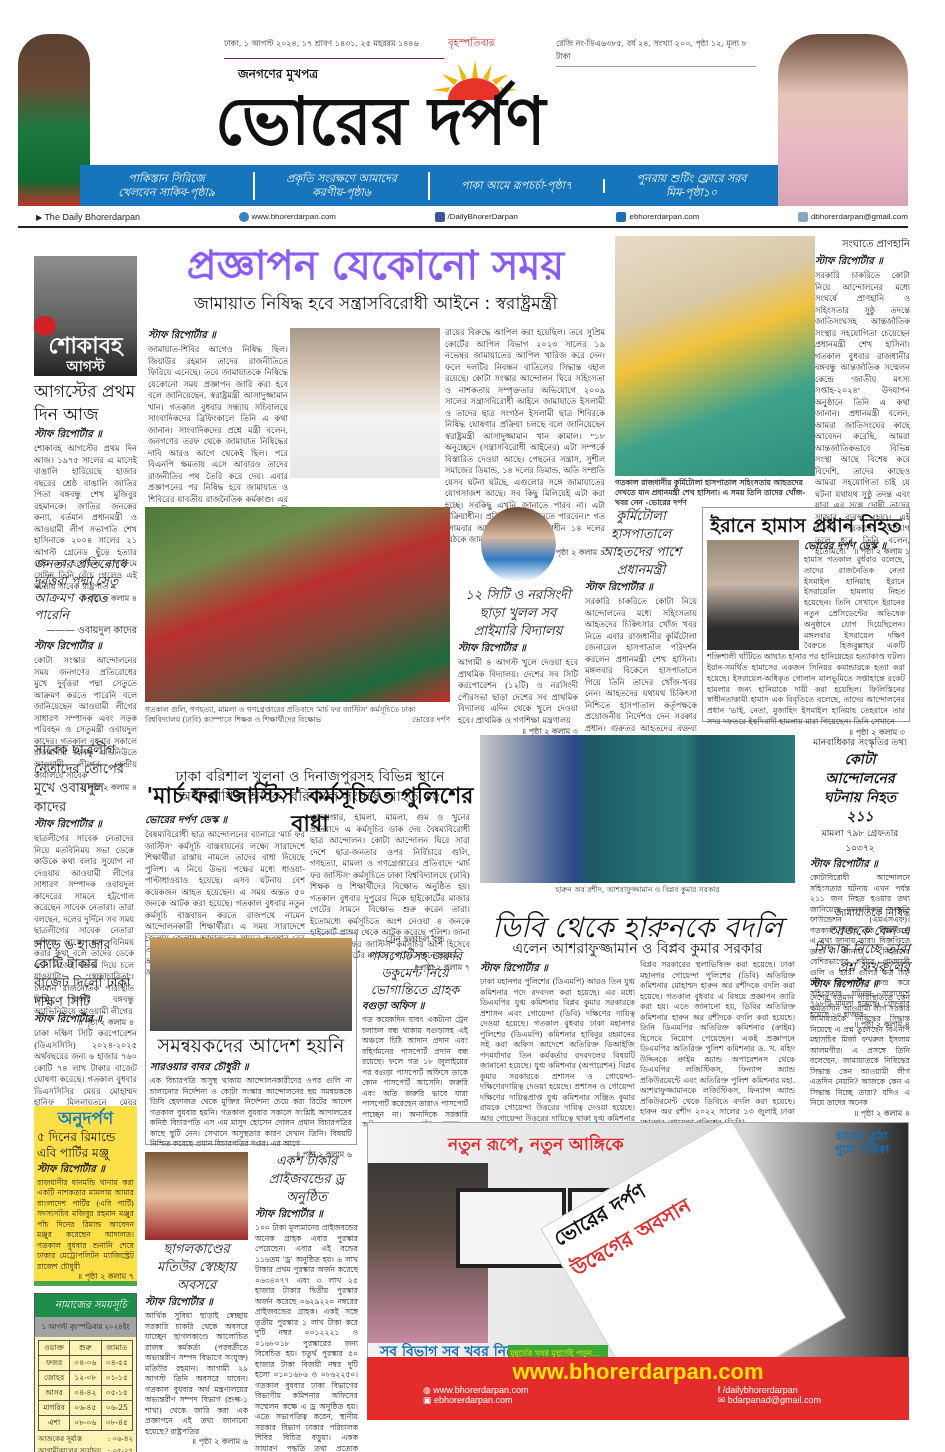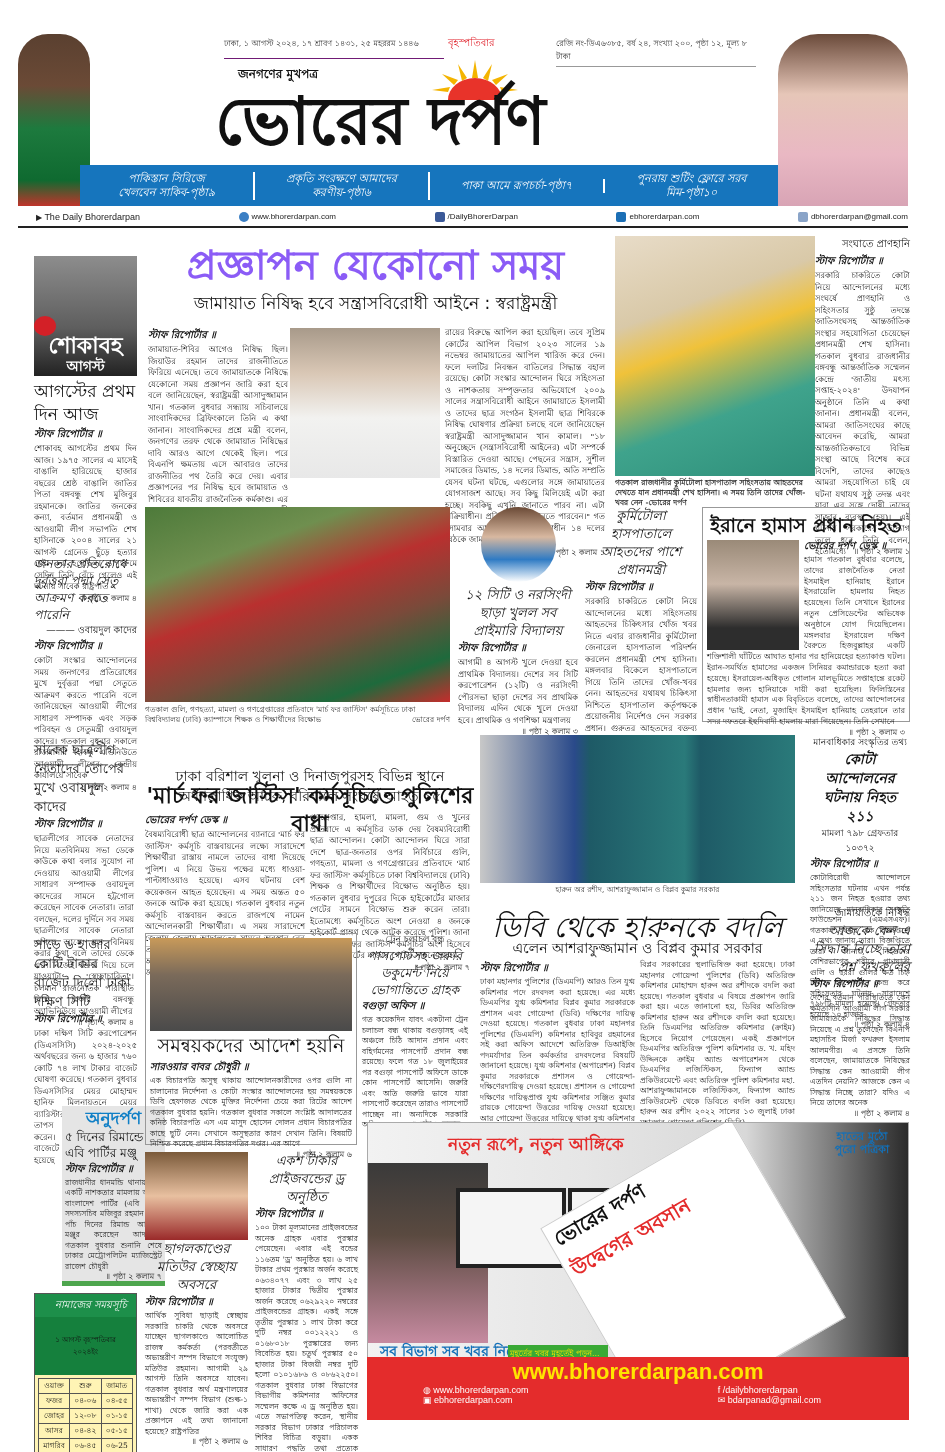--- a/index.html
+++ b/index.html
@@ -104,30 +104,30 @@
   <span class="byline">স্টাফ রিপোর্টার ॥</span>
   <div class="body-text"><span>ছাত্রলীগের সাবেক নেতাদের নিয়ে মতবিনিময় সভা ডেকে কাউকে কথা বলার সুযোগ না দেওয়ায় আওয়ামী লীগের সাধারণ সম্পাদক ওবায়দুল কাদেরের সামনে হট্টগোল করেছেন সাবেক নেতারা। তারা বলছেন, দলের দুর্দিনে সব সময় ছাত্রলীগের সাবেক নেতারা এগিয়ে আসে। মত বিনিময় করার কথা বলে তাদের ডেকে এনে নিজেই বক্তব্য দিয়ে চলে যাওয়াটা 'স্বেচ্ছাচারিতা'। চলমান রাজনৈতিক পরিস্থিতি নিয়ে ঢাকার বঙ্গবন্ধু অ্যাভিনিউয়ে আওয়ামী লীগের</span> <span class="cont">॥ পৃষ্ঠা ২ কলাম ৪</span></div>
 </div>
 
 <div class="abs" style="left:34px;top:935px;width:103px;">
   <div class="hl" style="font-size:13px;line-height:19px;">সাড়ে ৬ হাজার কোটি টাকার বাজেট দিলো ঢাকা দক্ষিণ সিটি</div>
   <span class="byline">স্টাফ রিপোর্টার ॥</span>
   <div class="body-text"><span>ঢাকা দক্ষিণ সিটি করপোরেশন (ডিএসসিসি) ২০২৪-২০২৫ অর্থবছরের জন্য ৬ হাজার ৭৬০ কোটি ৭৪ লাখ টাকার বাজেট ঘোষণা করেছে। গতকাল বুধবার ডিএসসিসির মেয়র মোহাম্মদ হানিফ মিলনায়তনে মেয়র ব্যারিস্টার শেখ ফজলে নূর তাপস এই বাজেট ঘোষণা করেন। নতুন অর্থবছরের বাজেটে মোট রাজস্ব আয় ধরা হয়েছে</span> <span class="cont">॥ পৃষ্ঠা ২ কলাম ৬</span></div>
 </div>
 
-<div class="abs" style="left:34px;top:1106px;width:103px;height:180px;background:#e5e5e5;border-bottom:5px solid #4da54d;padding:3px;margin-left:28px;">
+<div class="abs" style="left:34px;top:1106px;width:103px;height:180px;background:#fde047;border-bottom:5px solid #4da54d;padding:3px;">
   <div class="hl" style="font-size:17px;font-weight:bold;color:#0f7fc6;text-align:center;">অনুদর্পণ</div>
   <div class="hl" style="font-size:12px;line-height:16px;">৫ দিনের রিমান্ডে এবি পার্টির মঞ্জু</div>
   <span class="byline">স্টাফ রিপোর্টার ॥</span>
   <div class="body-text" style="font-size:7.6px;line-height:10.5px;"><span>রাজধানীর ধানমন্ডি থানায় করা একটি নাশকতার মামলায় আমার বাংলাদেশ পার্টির (এবি পার্টি) সদস্যসচিব মজিবুর রহমান মঞ্জুর পাঁচ দিনের রিমান্ড আবেদন মঞ্জুর করেছেন আদালত। গতকাল বুধবার শুনানি শেষে ঢাকার মেট্রোপলিটন ম্যাজিস্ট্রেট রাজেশ চৌধুরী</span> <span class="cont">॥ পৃষ্ঠা ২ কলাম ৭</span></div>
 </div>
 
 <div class="abs" style="left:34px;top:1293px;width:103px;background:#fff4b5;border:1px solid #555;">
   <div style="background:#1d8f4a;color:#fff;font-size:10px;font-style:italic;padding:3px 2px 3px 20px;">নামাজের সময়সূচি</div>
-  <div style="background:#15803d;font-size:7px;text-align:center;padding:17px;">১ আগস্ট বৃহস্পতিবার ২০২৪ইং</div>
+  <div style="background:#a3a3a3;font-size:7px;text-align:center;padding:4px;">১ আগস্ট বৃহস্পতিবার ২০২৪ইং</div>
   <div style="padding:3px;">
     <table class="namaz">
       <tbody>
           <tr>
             <td>ওয়াক্ত</td>
             <td>শুরু</td>
             <td>জামাত</td>
           </tr>
       <tr>
             <td>ফজর</td>

